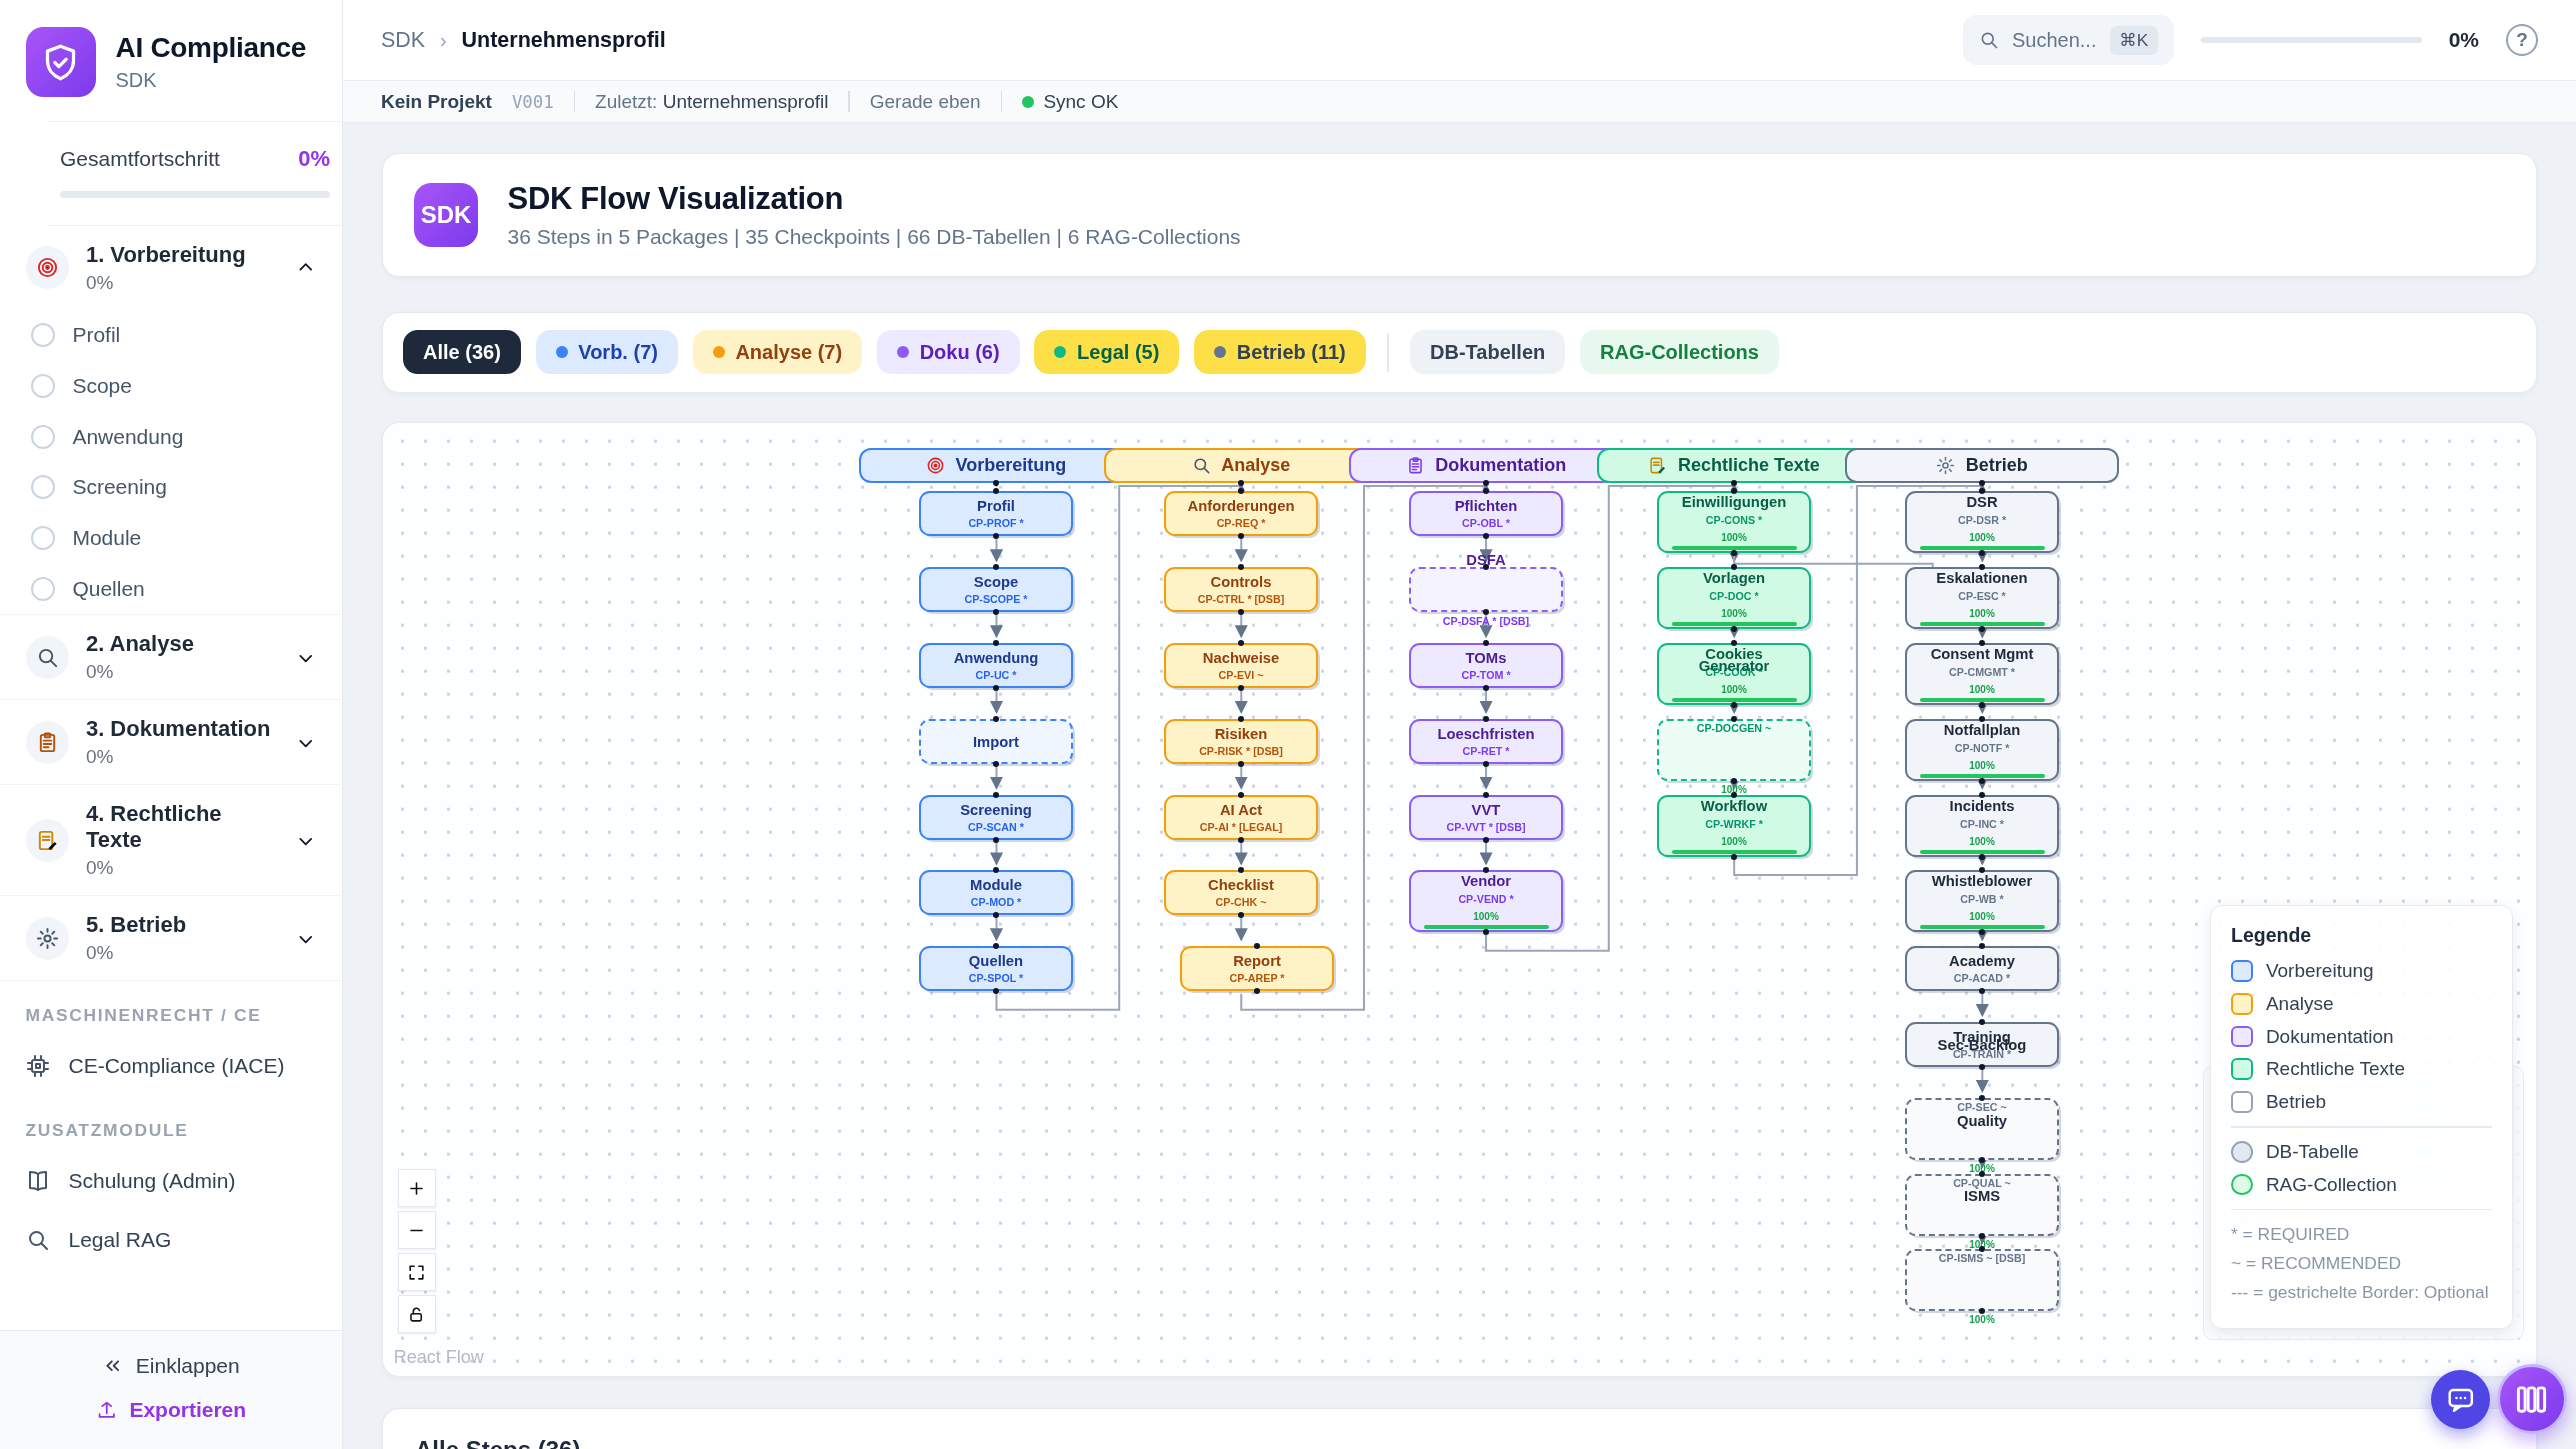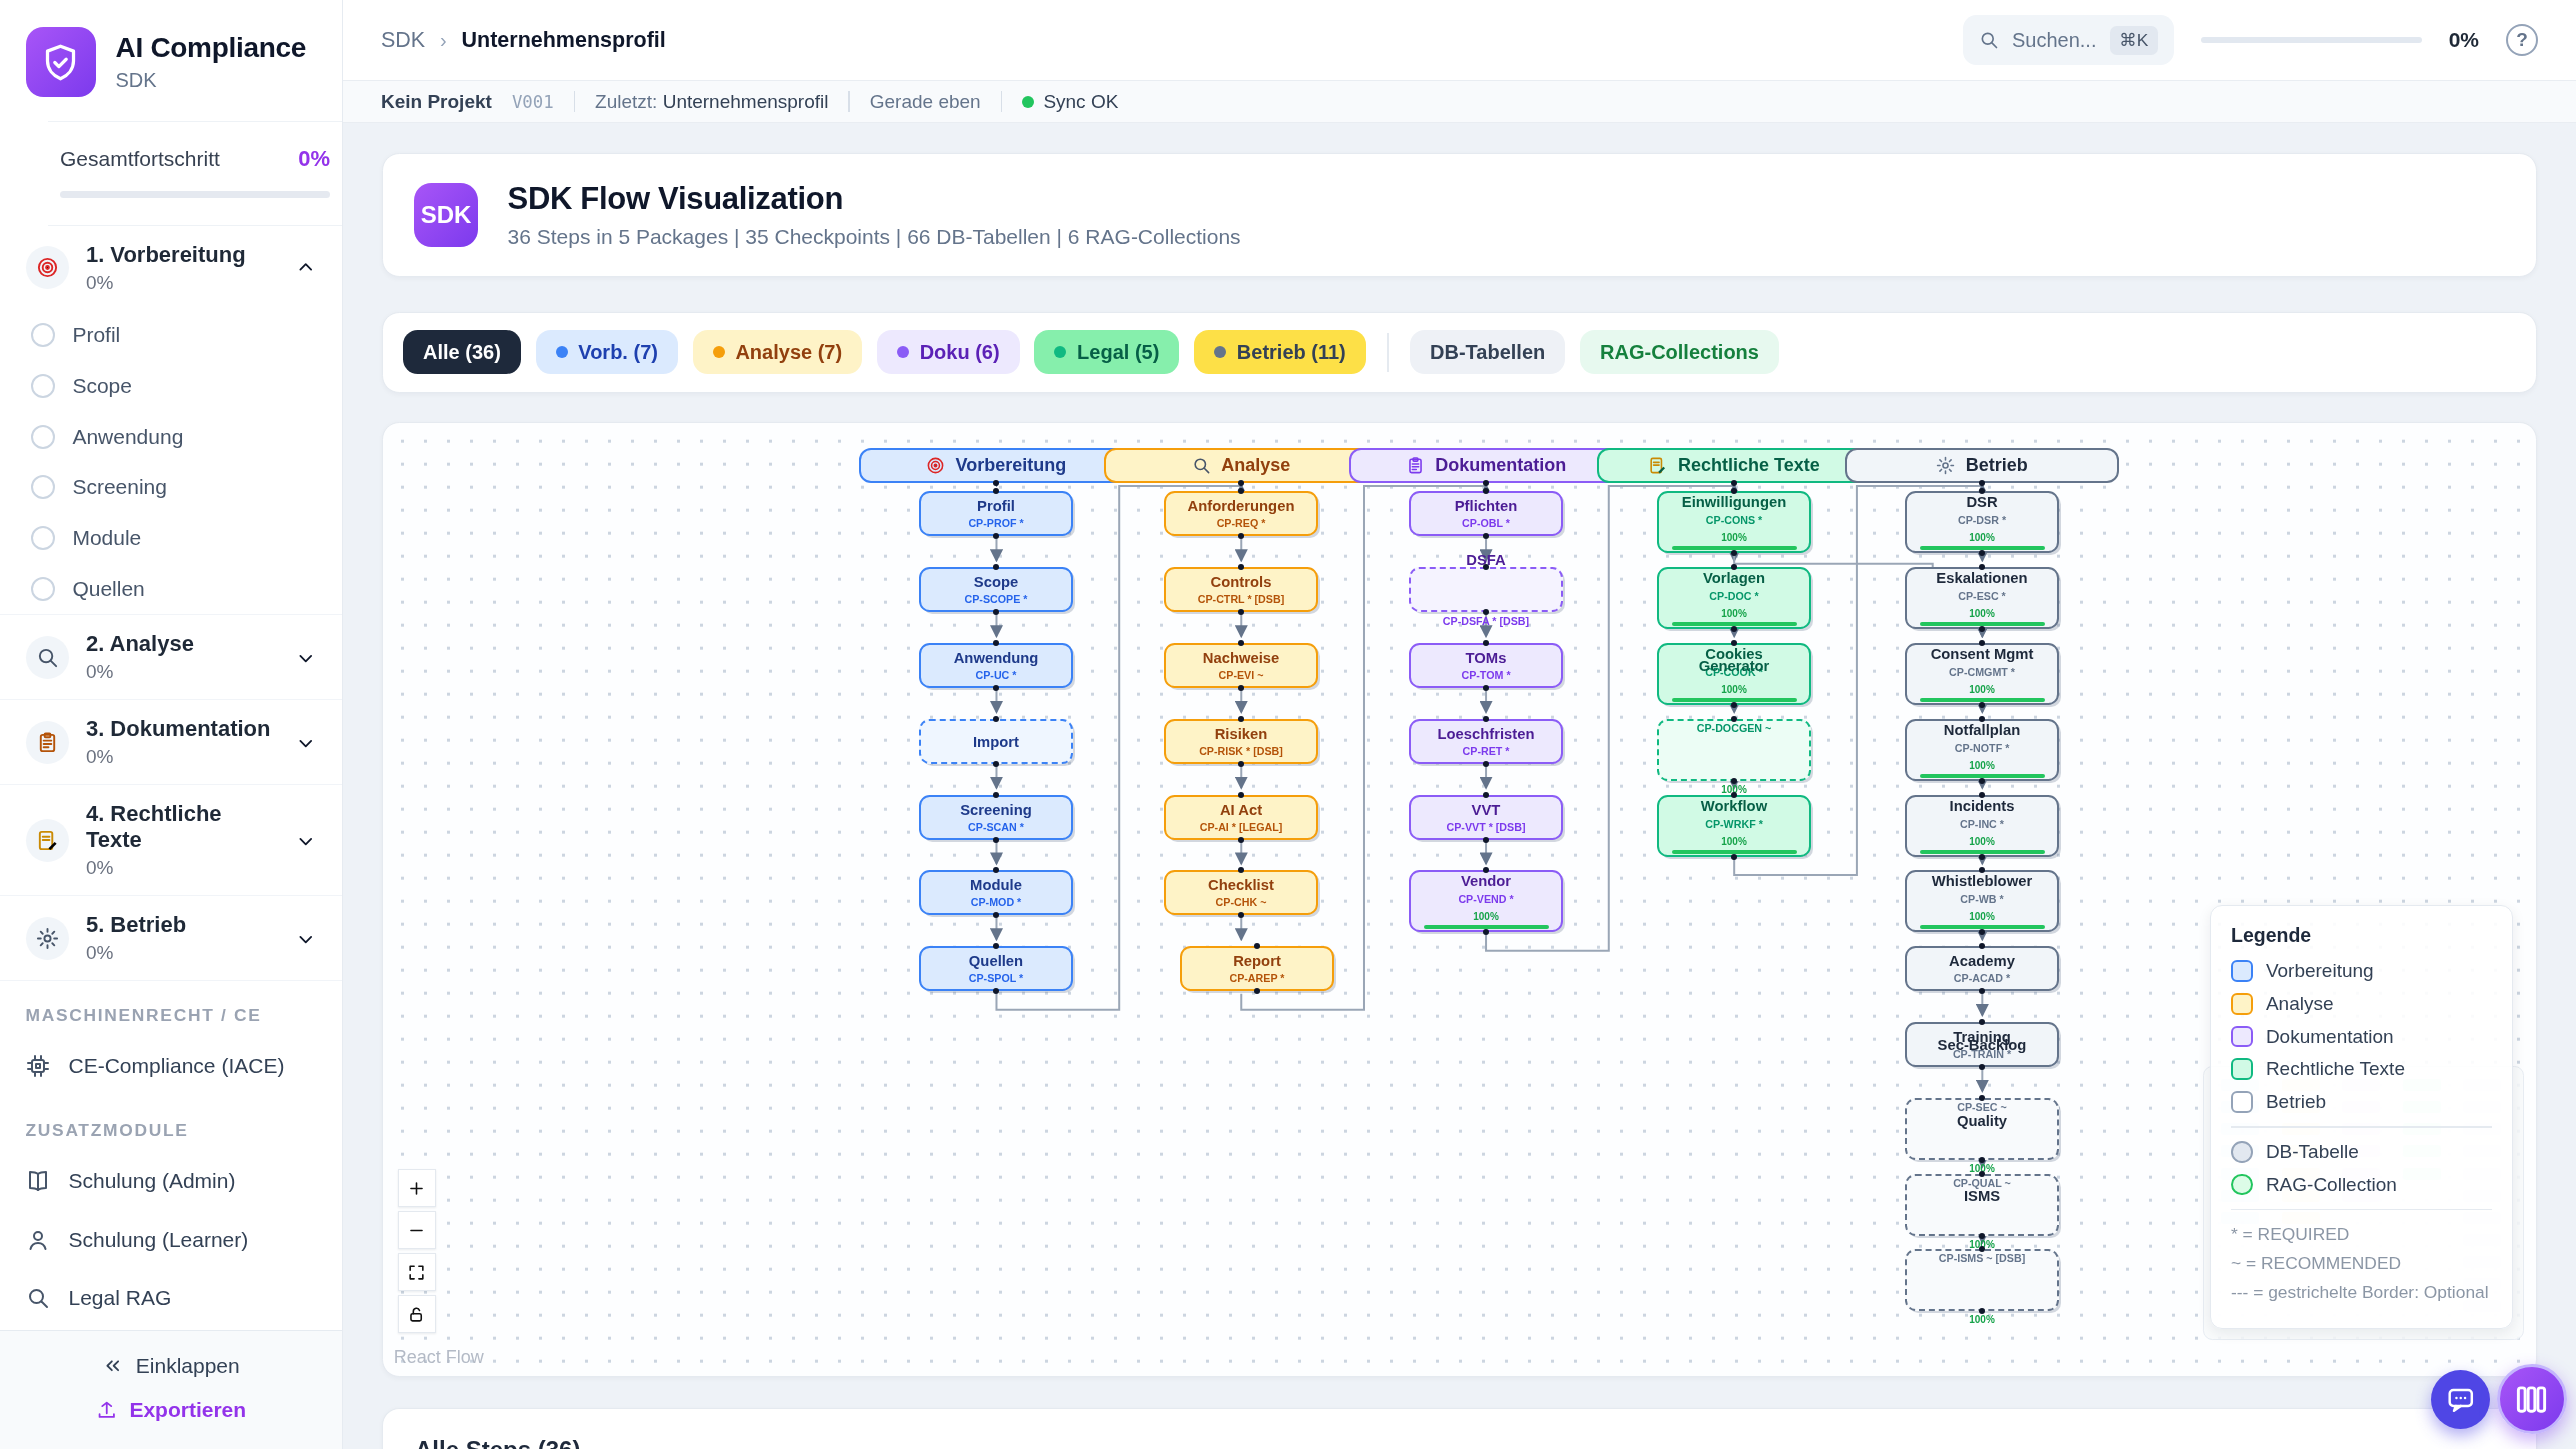--- a/index.html
+++ b/index.html
@@ -282,29 +282,20 @@
             <svg class="ic" width="24" height="24" viewBox="0 0 24 24" fill="none" stroke="#475569" stroke-width="2" stroke-linecap="round" stroke-linejoin="round">
               <path d="M12 5c-2-1.6-4.5-2-8-2v16c3.5 0 6 .4 8 2 2-1.6 4.5-2 8-2V3c-3.5 0-6 .4-8 2z"></path>
               <path d="M12 5v16"></path>
             </svg>
           </span>
           <span>Schulung (Admin)</span>
         </div>
         <div class="misc-row">
           <span>
             <svg class="ic" width="24" height="24" viewBox="0 0 24 24" fill="none" stroke="#475569" stroke-width="2" stroke-linecap="round" stroke-linejoin="round">
-              <circle cx="12" cy="8" r="4"></circle>
-              <path d="M4.5 21c1-4 4-6 7.5-6s6.5 2 7.5 6"></path>
-            </svg>
-          </span>
-          <span>Schulung (Learner)</span>
-        </div>
-        <div class="misc-row">
-          <span>
-            <svg class="ic" width="24" height="24" viewBox="0 0 24 24" fill="none" stroke="#475569" stroke-width="2" stroke-linecap="round" stroke-linejoin="round">
               <circle cx="10.5" cy="10.5" r="6.5"></circle>
               <path d="M15.5 15.5 L21 21"></path>
             </svg>
           </span>
           <span>Legal RAG</span>
         </div>
         <div class="misc-row"></div>
       </nav>
     <div class="sidebar-footer">
       <div class="foot-btn">
@@ -380,21 +371,21 @@
             <span>Vorb. (7)</span>
           </div>
           <div class="chip" style="background: rgb(254, 243, 199); color: rgb(146, 64, 14);">
             <span class="cdot" style="background: rgb(245, 158, 11);"></span>
             <span>Analyse (7)</span>
           </div>
           <div class="chip" style="background: rgb(237, 233, 254); color: rgb(91, 33, 182);">
             <span class="cdot" style="background: rgb(139, 92, 246);"></span>
             <span>Doku (6)</span>
           </div>
-          <div class="chip" style="background: #86efac; color: rgb(6, 95, 70);">
+          <div class="chip" style="background: #fde047; color: rgb(6, 95, 70);">
             <span class="cdot" style="background: rgb(16, 185, 129);"></span>
             <span>Legal (5)</span>
           </div>
           <div class="chip" style="background: #fde047; color: rgb(51, 65, 85);">
             <span class="cdot" style="background: rgb(100, 116, 139);"></span>
             <span>Betrieb (11)</span>
           </div>
           <span class="chip-div"></span>
           <div class="chip" style="background: rgb(238, 241, 246); color: rgb(51, 65, 85);">
             <span>DB-Tabellen</span>

